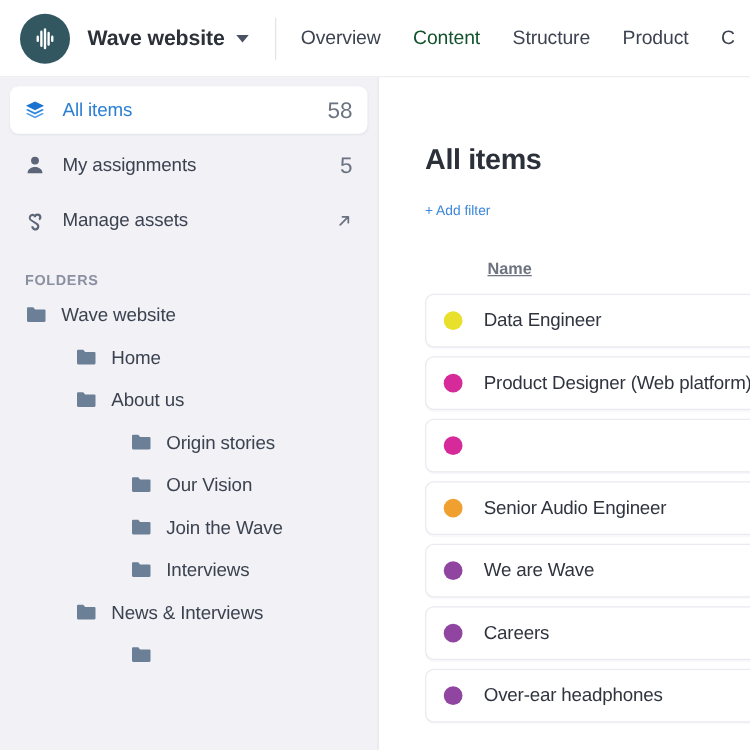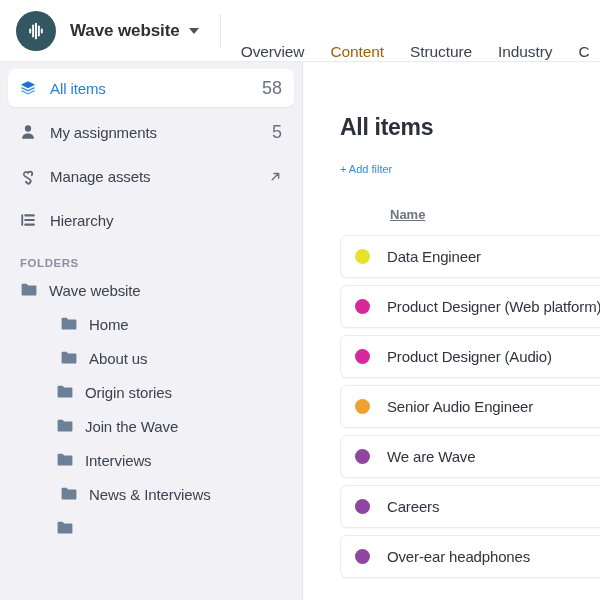--- a/index.html
+++ b/index.html
@@ -42,32 +42,32 @@
     border-left: 5px solid transparent;
     border-right: 5px solid transparent;
     border-top: 6px solid #4a5160;
   }
   .divider-v {
     width: 1px; height: 34px;
     background: #e3e3ea;
     margin-left: 21px;
   }
   .tabs {
-    display: flex; align-items: flex-end;
+    display: flex; align-items: center;
     height: 100%;
     margin-left: 20px;
     gap: 26px;
   }
   .tab {
     font-size: 15.5px;
     color: #3c4350;
     white-space: nowrap;
     letter-spacing: -0.1px;
   }
-  .tab.active { color: #a16207; }
+  .tab.active { color: #14532d; }
 
   
   .sidebar {
     position: absolute;
     top: 62px; left: 0;
     width: 303px; height: 538px;
     background: #f1f1f6;
     border-right: 1px solid #e6e6ec;
     padding-top: 7px;
     overflow: hidden;
@@ -118,21 +118,21 @@
   .folder-row {
     display: flex; align-items: center;
     height: 34px;
     color: #3c4350;
     font-size: 15px;
   }
   .folder-icon { width: 18px; height: 18px; flex: 0 0 18px; }
   .folder-label { margin-left: 11px; white-space: nowrap; letter-spacing: -0.1px; }
   .lvl0 { padding-left: 20px; }
   .lvl1 { padding-left: 60px; }
-  .lvl2 { padding-left: 56px; }
+  .lvl2 { padding-left: 104px; }
 
   
   .main {
     position: absolute;
     top: 62px; left: 304px;
     width: 296px; height: 538px;
     background: #ffffff;
     overflow: hidden;
     padding-left: 36px;
   }
@@ -199,21 +199,21 @@
       </svg>
     </div>
     <div class="brand-name">Wave website</div>
     <div class="brand-caret"></div>
   </div>
   <div class="divider-v"></div>
   <div class="tabs">
     <div class="tab">Overview</div>
     <div class="tab active">Content</div>
     <div class="tab">Structure</div>
-    <div class="tab">Industry</div>
+    <div class="tab">Product</div>
     <div class="tab">C</div>
   </div>
 </div>
 
 <div class="sidebar">
 
   <div class="nav-item selected">
     <span class="nav-icon">
       <svg width="18" height="18" viewBox="0 0 20 20" aria-hidden="true">
         <path d="M10 2.4 18 6.3 10 10.2 2 6.3Z" fill="#1a73d0"></path>
@@ -250,31 +250,20 @@
     <span class="nav-label">Manage assets</span>
     <span class="nav-ext">
       <svg width="13" height="13" viewBox="0 0 14 14" aria-hidden="true">
         <path d="M3.4 10.6 10 4m-4.6-.2H10.4v5" stroke="#6a7182" stroke-width="1.5" fill="none" stroke-linecap="round" stroke-linejoin="round"></path>
       </svg>
     </span>
   </div>
 
   <div class="nav-gap"></div>
 
-  <div class="nav-item">
-    <span class="nav-icon">
-      <svg width="18" height="18" viewBox="0 0 20 20" aria-hidden="true">
-        <rect x="2.6" y="3.6" width="2" height="12.8" rx="0.7" fill="#5d6678"></rect>
-        <rect x="6" y="3.6" width="11.4" height="2.4" rx="0.7" fill="#5d6678"></rect>
-        <rect x="6" y="8.8" width="11.4" height="2.4" rx="0.7" fill="#5d6678"></rect>
-        <rect x="6" y="14" width="11.4" height="2.4" rx="0.7" fill="#5d6678"></rect>
-      </svg>
-    </span>
-    <span class="nav-label">Hierarchy</span>
-  </div>
 
   <div class="folders-head">FOLDERS</div>
 
   <div class="folder-row lvl0">
     <span class="folder-icon">
       <svg width="18" height="18" viewBox="0 0 18 18" aria-hidden="true">
           <path d="M1.6 3.6a.9.9 0 0 1 .9-.9h4.1l1.5 1.8h7.4a.9.9 0 0 1 .9.9v8.2a.9.9 0 0 1-.9.9H2.5a.9.9 0 0 1-.9-.9z" fill="#6b7f96"></path>
         </svg>
     </span>
     <span class="folder-label">Wave website</span>
@@ -295,20 +284,28 @@
     </span>
     <span class="folder-label">About us</span>
   </div>
   <div class="folder-row lvl2">
     <span class="folder-icon">
       <svg width="18" height="18" viewBox="0 0 18 18" aria-hidden="true">
           <path d="M1.6 3.6a.9.9 0 0 1 .9-.9h4.1l1.5 1.8h7.4a.9.9 0 0 1 .9.9v8.2a.9.9 0 0 1-.9.9H2.5a.9.9 0 0 1-.9-.9z" fill="#6b7f96"></path>
         </svg>
     </span>
     <span class="folder-label">Origin stories</span>
+  </div>
+  <div class="folder-row lvl2">
+    <span class="folder-icon">
+      <svg width="18" height="18" viewBox="0 0 18 18" aria-hidden="true">
+          <path d="M1.6 3.6a.9.9 0 0 1 .9-.9h4.1l1.5 1.8h7.4a.9.9 0 0 1 .9.9v8.2a.9.9 0 0 1-.9.9H2.5a.9.9 0 0 1-.9-.9z" fill="#6b7f96"></path>
+        </svg>
+    </span>
+    <span class="folder-label">Our Vision</span>
   </div>
   <div class="folder-row lvl2">
     <span class="folder-icon">
       <svg width="18" height="18" viewBox="0 0 18 18" aria-hidden="true">
           <path d="M1.6 3.6a.9.9 0 0 1 .9-.9h4.1l1.5 1.8h7.4a.9.9 0 0 1 .9.9v8.2a.9.9 0 0 1-.9.9H2.5a.9.9 0 0 1-.9-.9z" fill="#6b7f96"></path>
         </svg>
     </span>
     <span class="folder-label">Join the Wave</span>
   </div>
   <div class="folder-row lvl2">
@@ -345,21 +342,20 @@
     <div class="row">
       <span class="dot" style="background:#e8e02a"></span>
       <span class="row-name">Data Engineer</span>
     </div>
     <div class="row">
       <span class="dot" style="background:#d6299a"></span>
       <span class="row-name">Product Designer (Web platform)</span>
     </div>
     <div class="row">
       <span class="dot" style="background:#d6299a"></span>
-      <span class="row-name">Product Designer (Audio)</span>
     </div>
     <div class="row">
       <span class="dot" style="background:#f0a02e"></span>
       <span class="row-name">Senior Audio Engineer</span>
     </div>
     <div class="row">
       <span class="dot" style="background:#9046a0"></span>
       <span class="row-name">We are Wave</span>
     </div>
     <div class="row">

